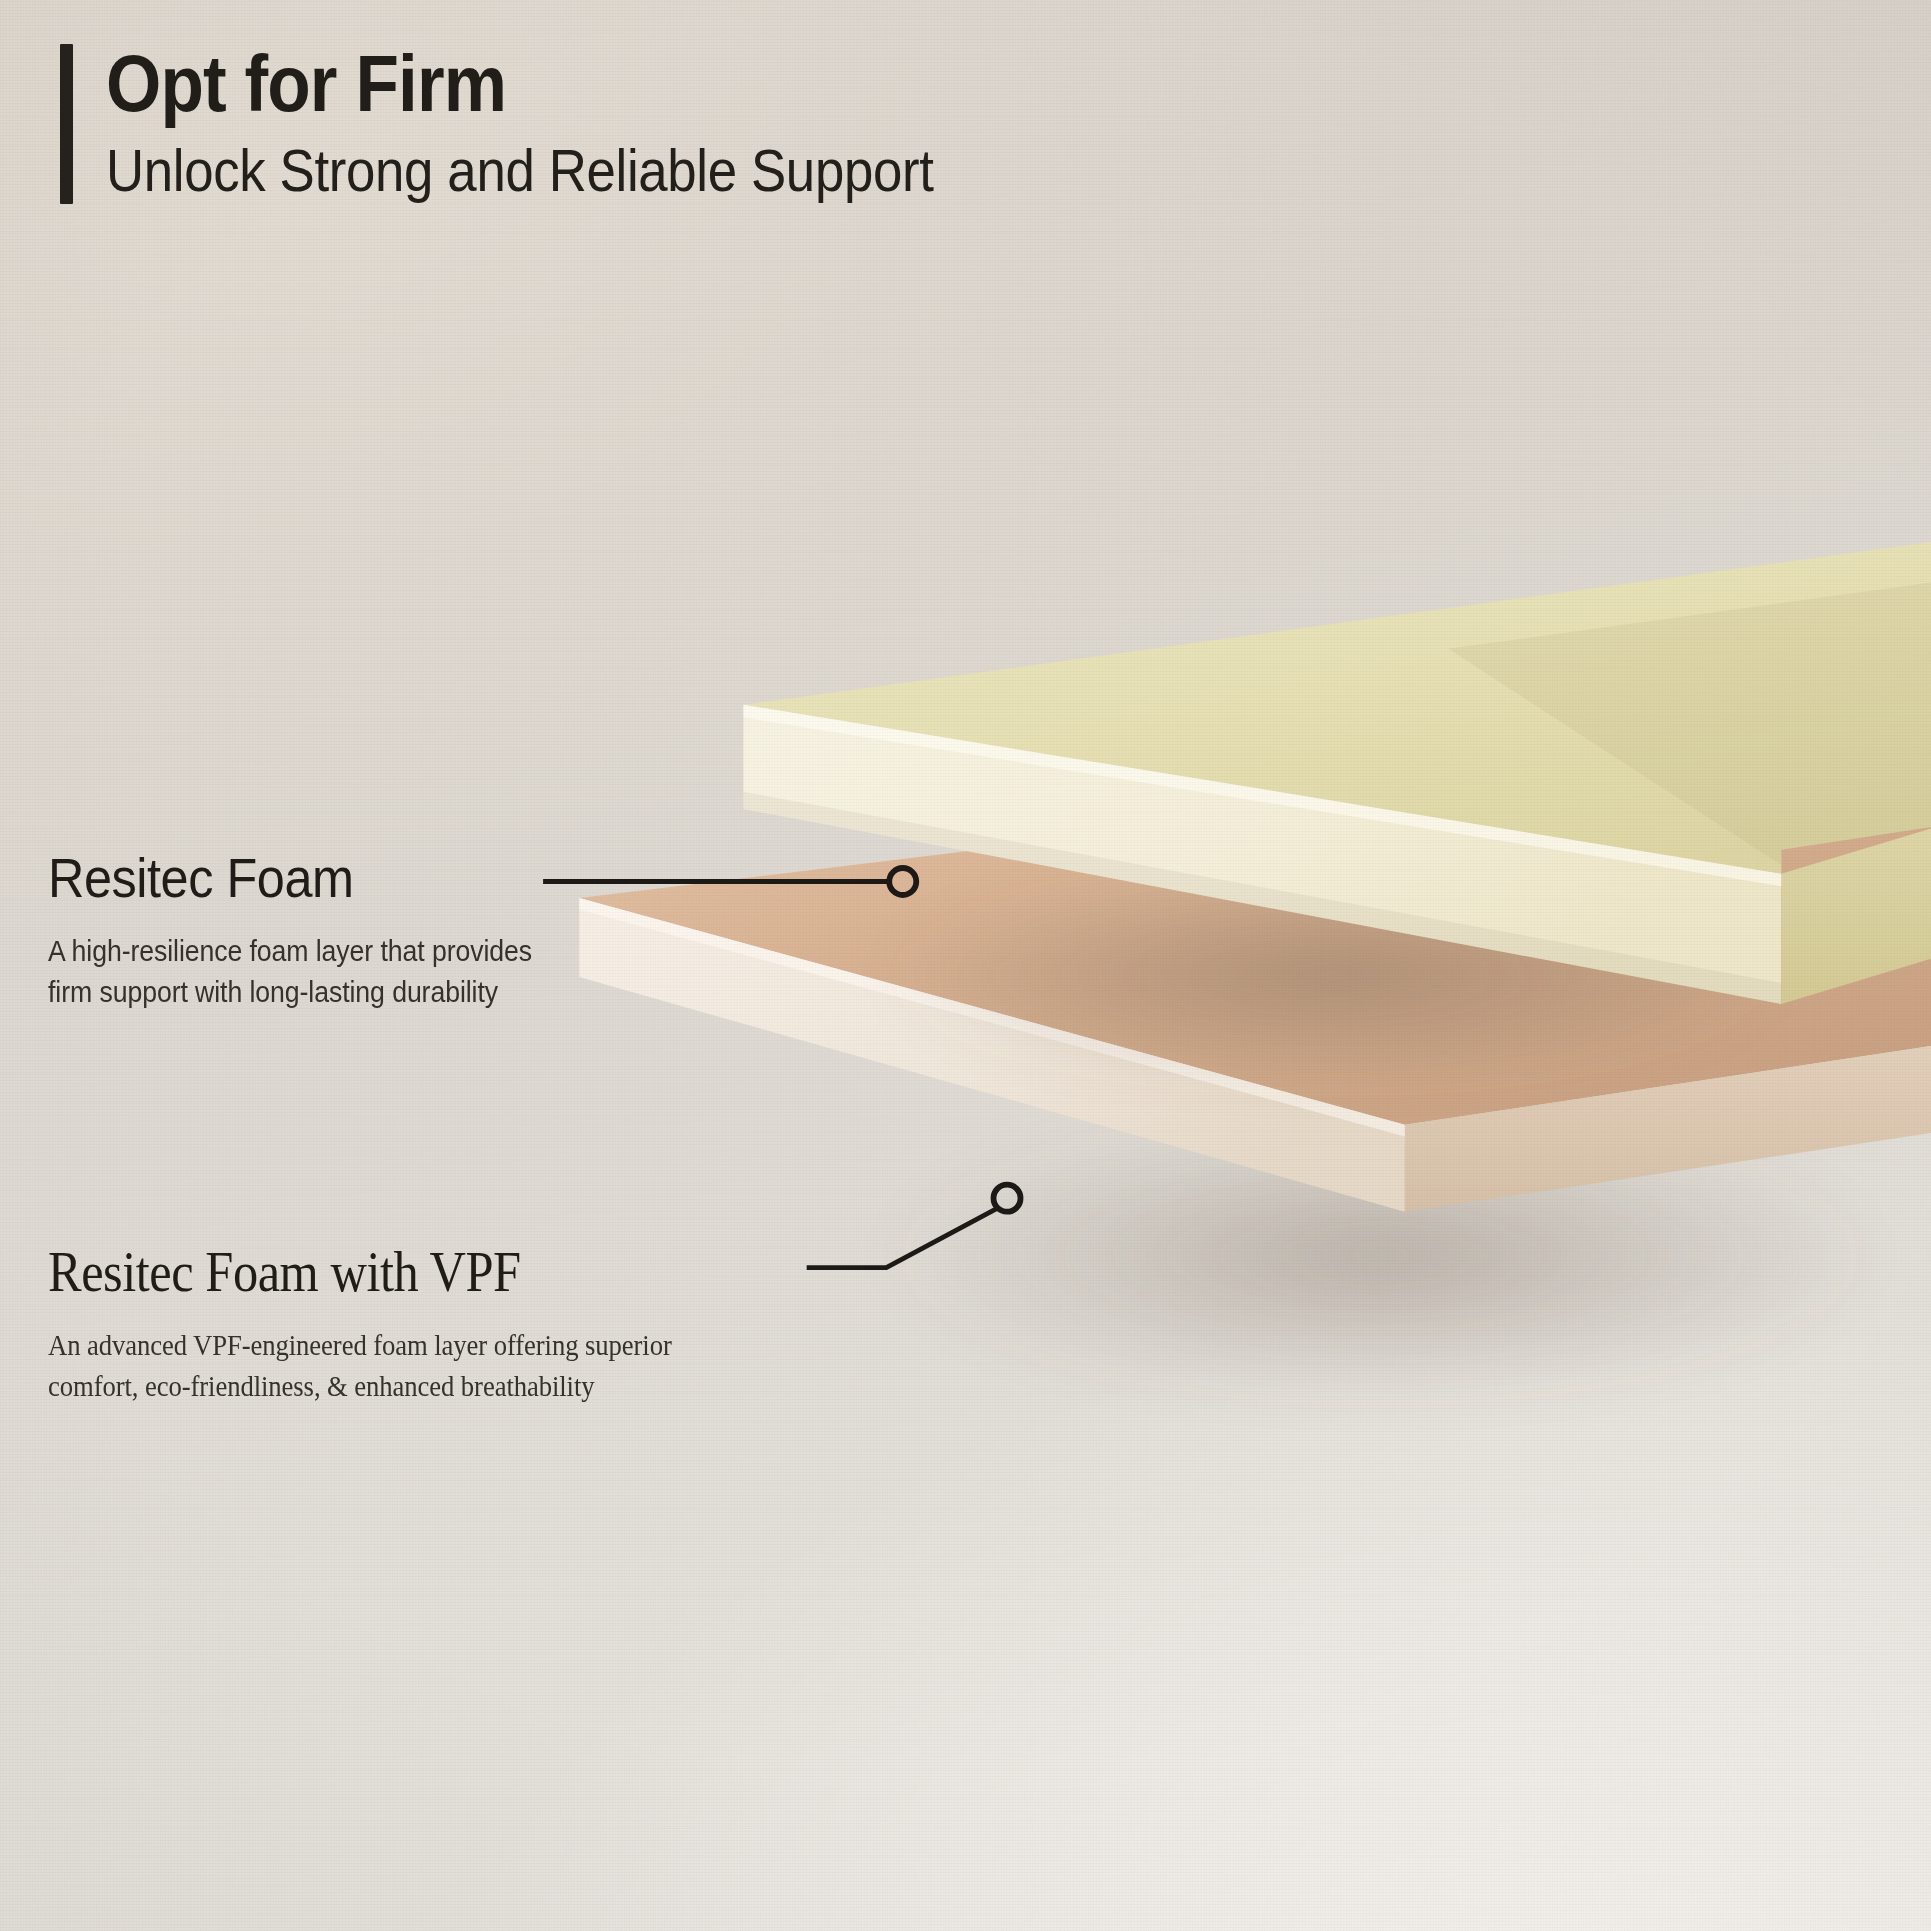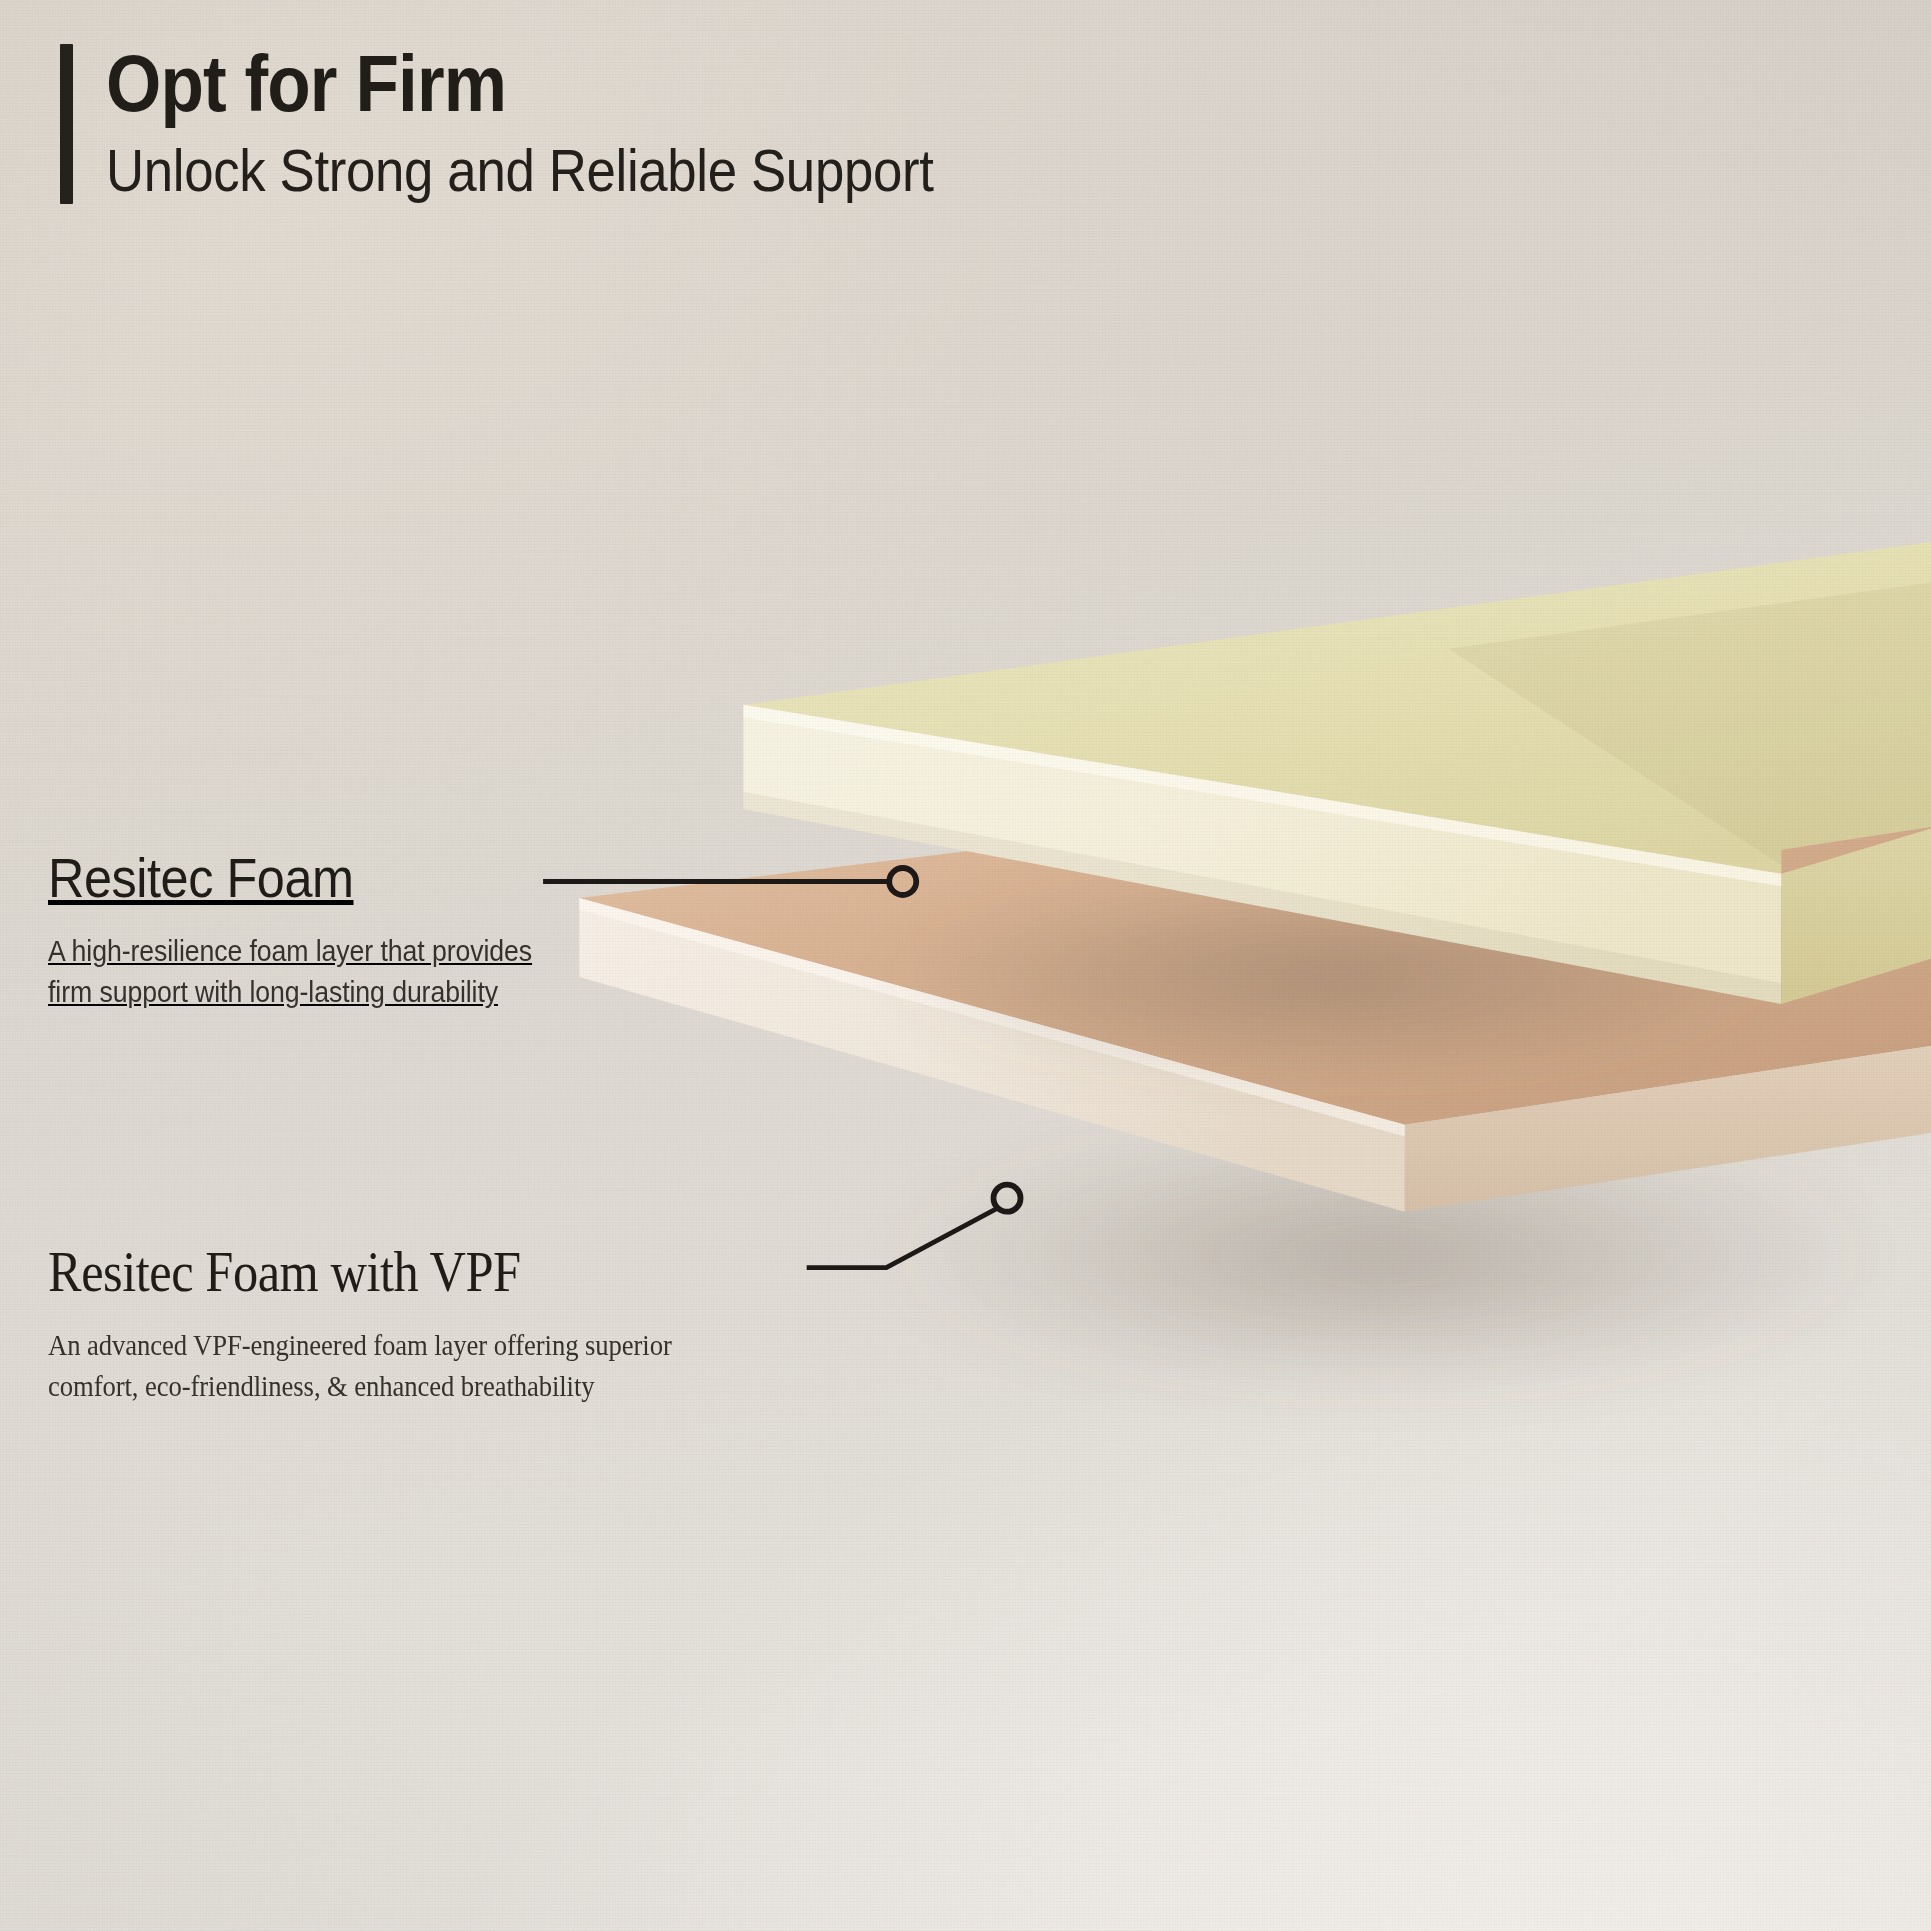--- a/index.html
+++ b/index.html
@@ -44,21 +44,21 @@
   .callout{position:absolute;}
   .callout-title{
     font-size:56px;font-weight:400;color:#201d19;line-height:1;margin:0;
     letter-spacing:-0.5px;transform:scaleX(.9);transform-origin:left center;white-space:nowrap;
   }
   .callout-desc{
     font-size:29px;font-weight:400;color:#35312c;line-height:1.42;margin:25px 0 0 0;
     letter-spacing:-0.1px;transform:scaleX(.92);transform-origin:left top;
   }
   .callout-desc span{display:block;white-space:nowrap;}
-  #callout-1{left:48px;top:850px;text-decoration:underline;}
+  #callout-1{left:48px;top:850px;}
   #callout-2{left:48px;top:1244px;font-family:Liberation Serif, serif;}
 
   
   #scene{position:absolute;left:0;top:0;width:1931px;height:1931px;}
 </style>
 </head>
 <body>
 
 <div id="stage">
 

